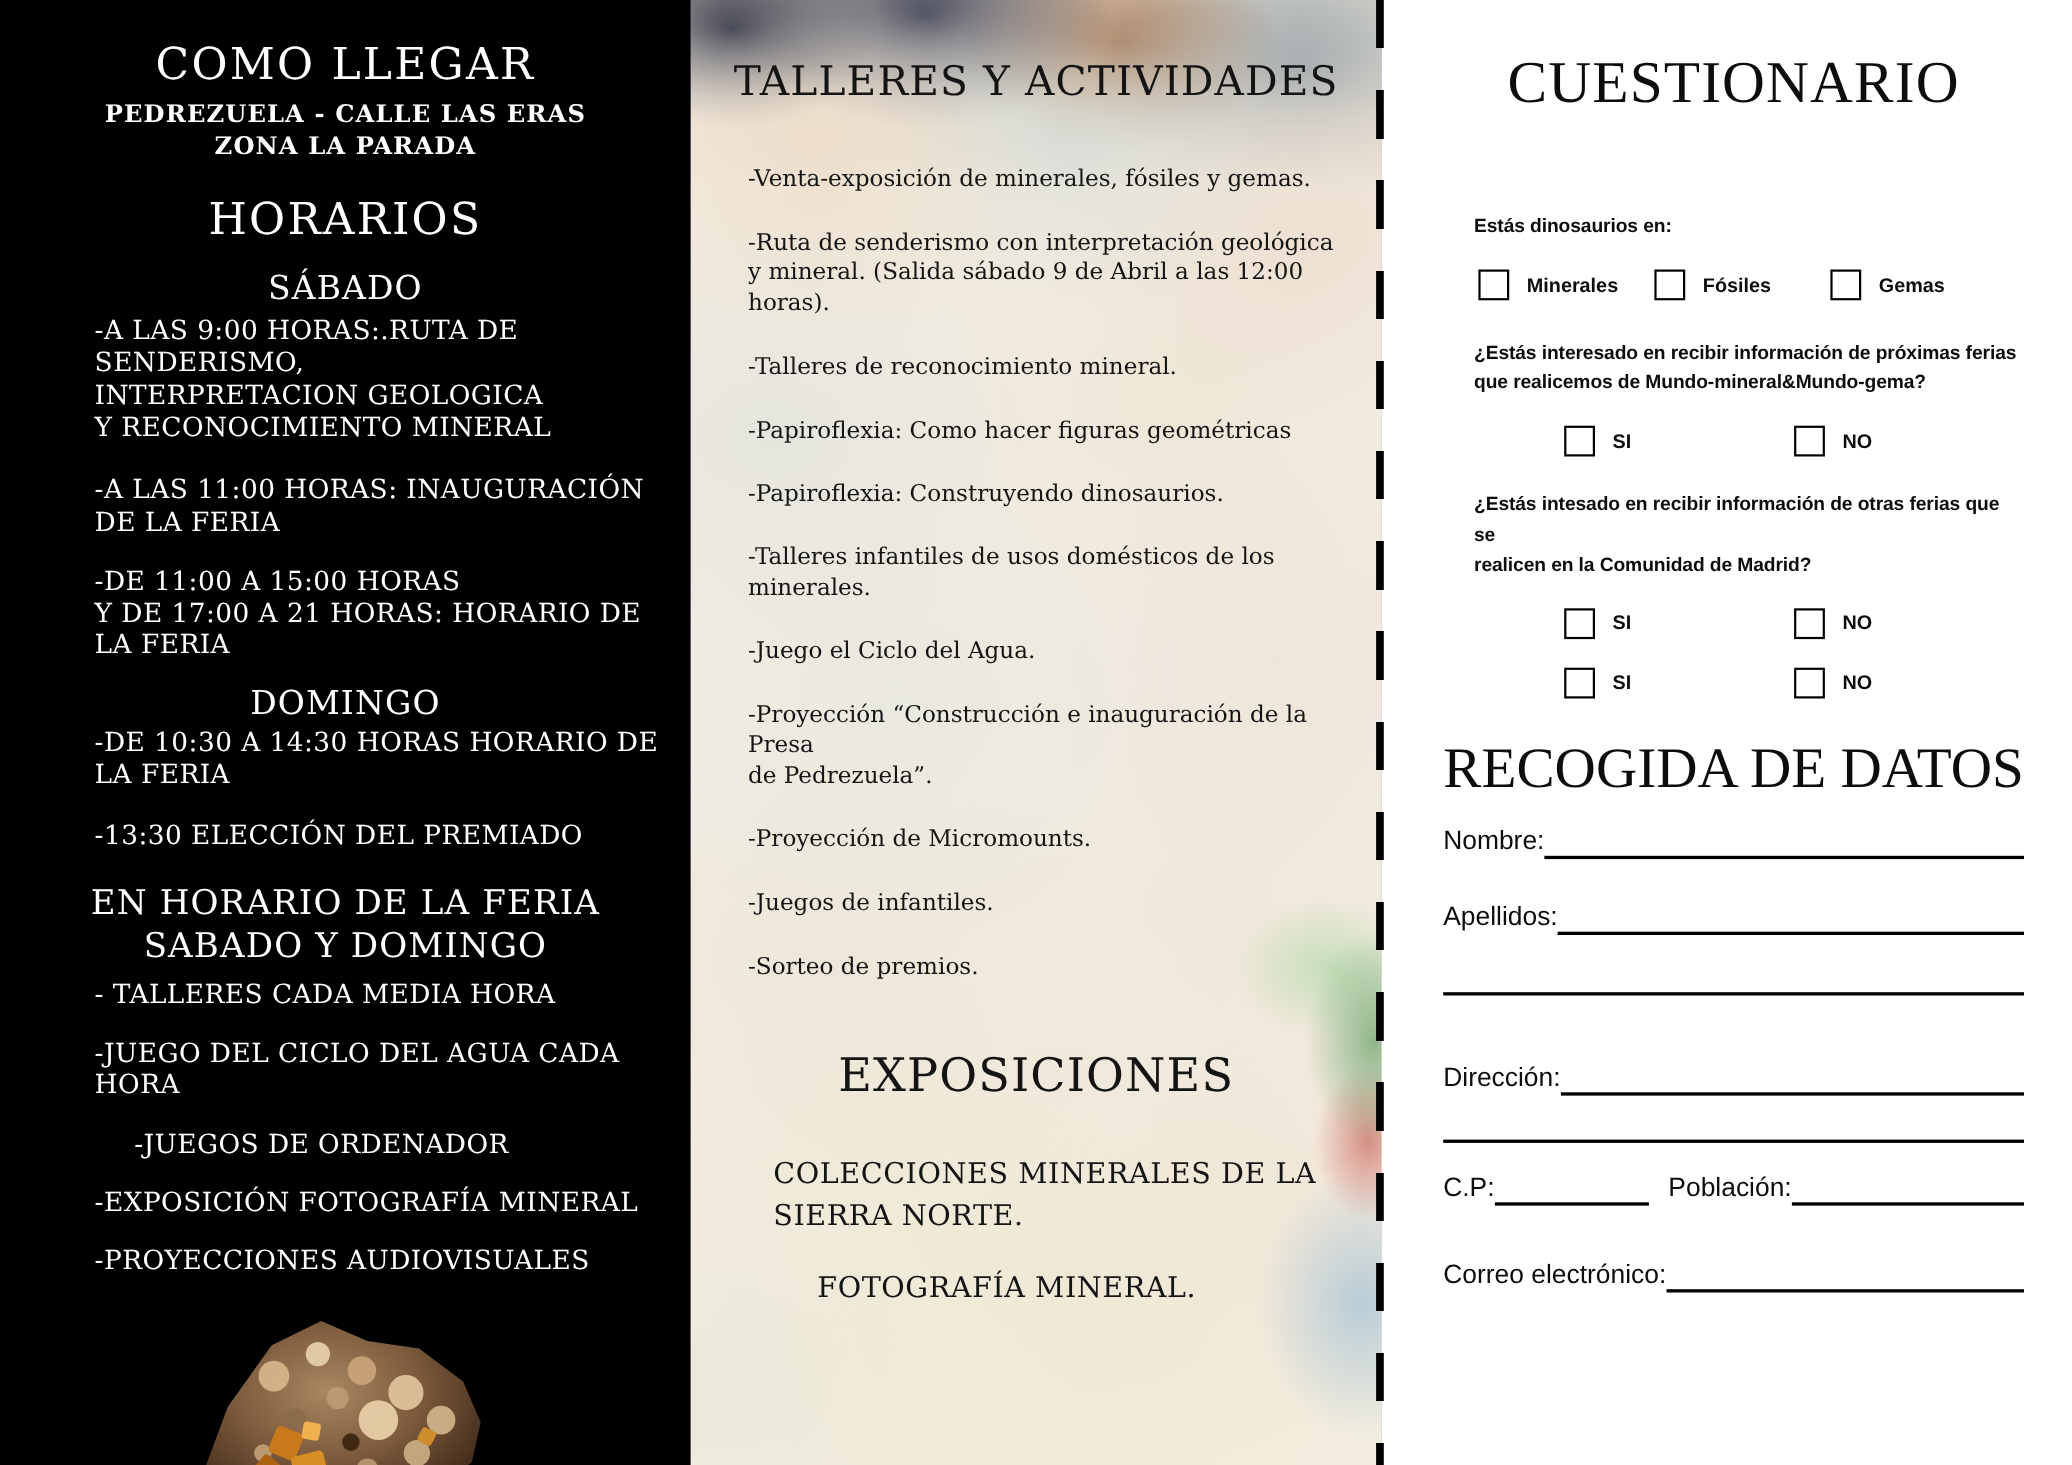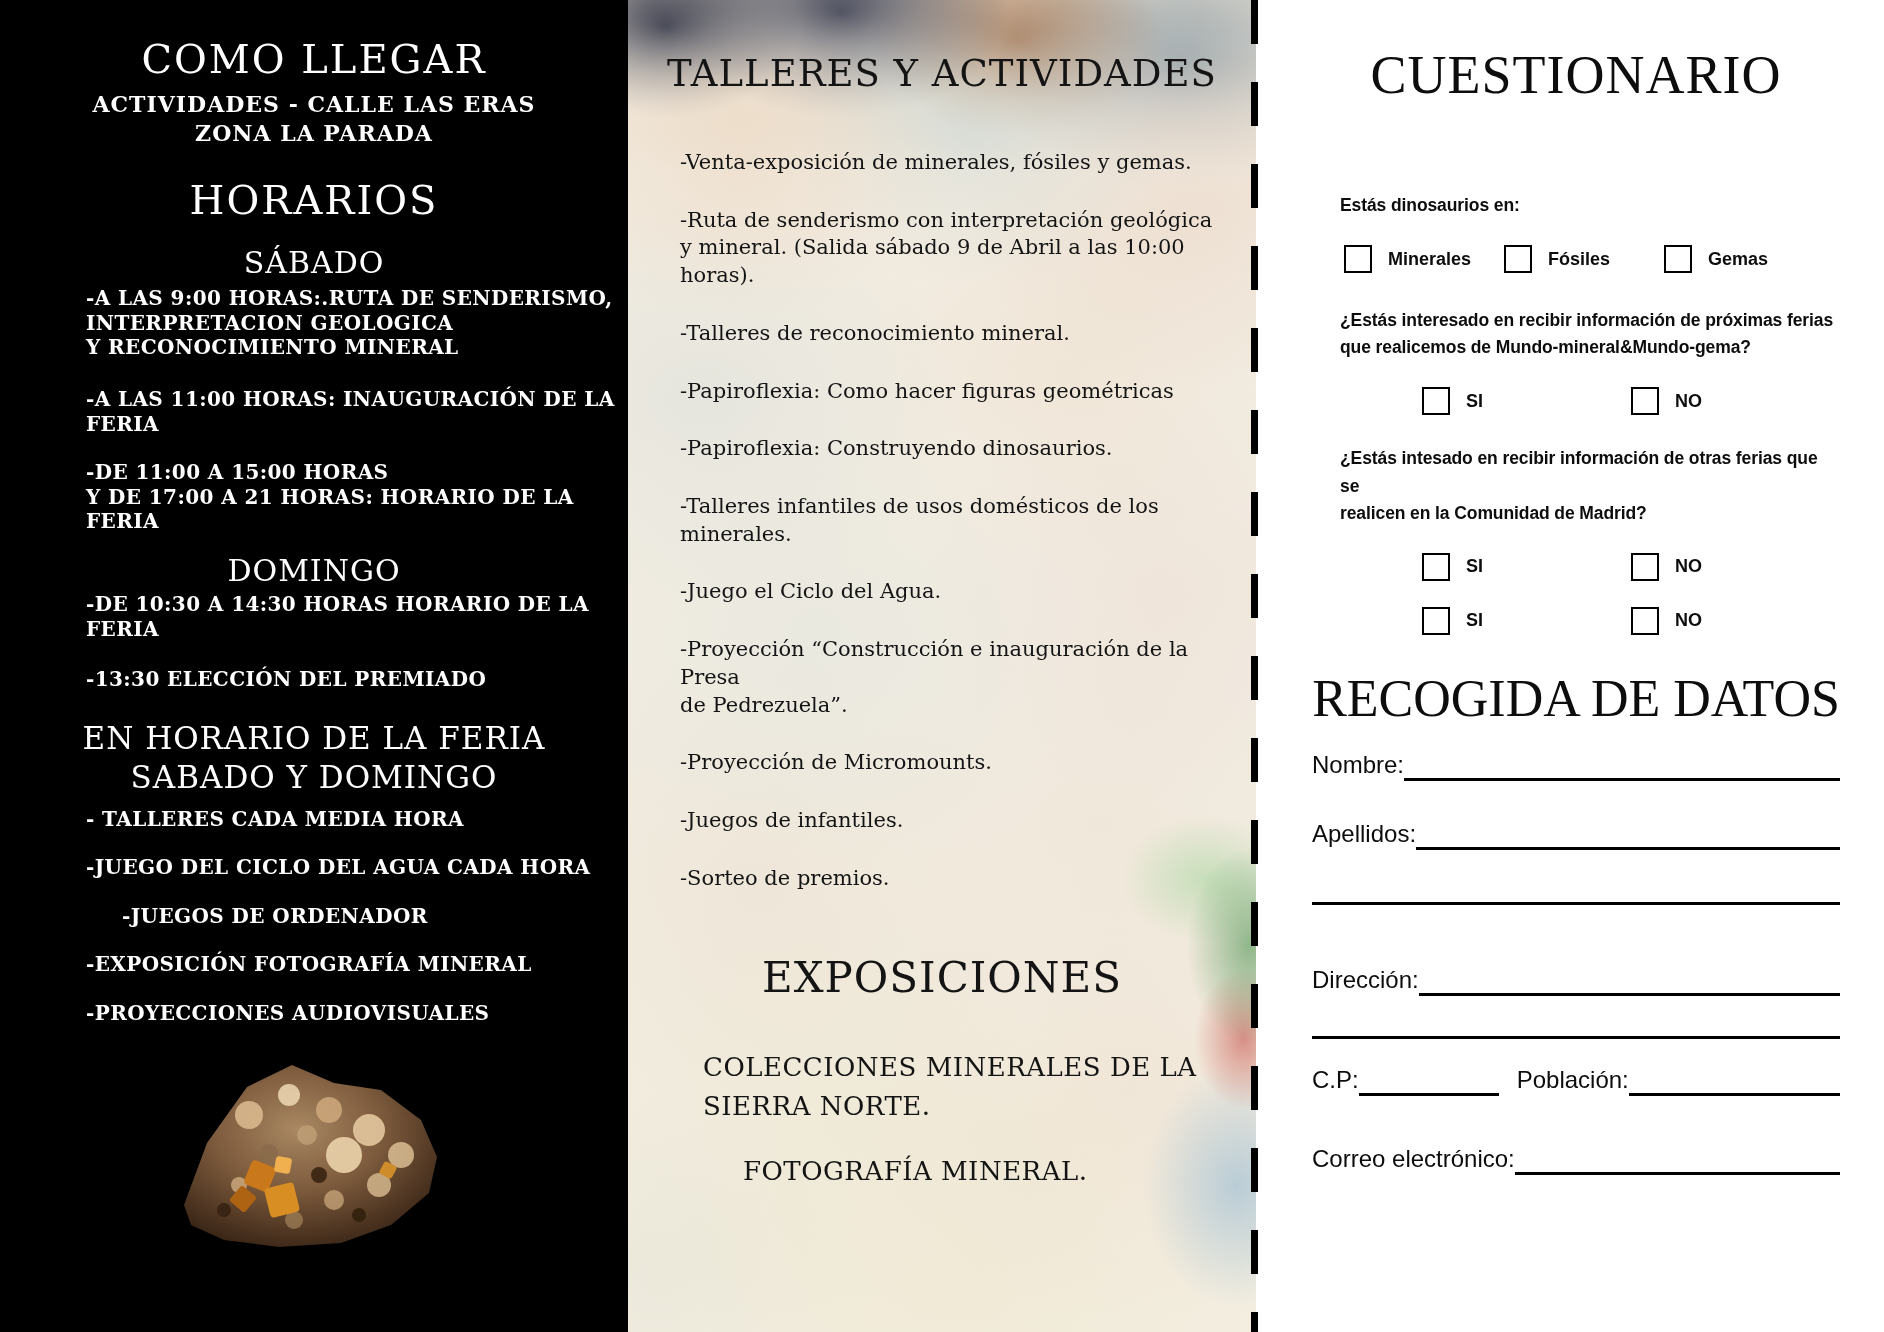--- a/index.html
+++ b/index.html
@@ -47,21 +47,21 @@
       radial-gradient(130px 170px at 97% 89%, rgba(100,160,205,.4), transparent 72%),
       radial-gradient(120px 90px at 92% 66%, rgba(120,200,120,.35), transparent 70%);}
   .mid-content{position:relative;z-index:2;padding-top:52px;}
   
   .pl-center{text-align:center;}
   .pl-title{font-size:40px;letter-spacing:2px;padding-top:36px;}
   .pl-sub{font-size:22px;font-weight:bold;letter-spacing:1px;line-height:1.3;margin-top:8px;}
   .pl-h2{font-size:40px;letter-spacing:2px;margin-top:30px;}
   .pl-h3{font-size:30px;letter-spacing:1px;margin-top:22px;}
   .pl-h4{font-size:31px;letter-spacing:1px;line-height:1.25;margin-top:28px;}
-  .pl-line{font-size:20px;font-weight:bold;line-height:1.22;letter-spacing:.4px;
+  .pl-line{font-size:24px;font-weight:normal;line-height:1.22;letter-spacing:.4px;
            padding-left:86px;padding-right:12px;white-space:pre-line;}
   .photo-wrap{margin-top:10px;text-align:center;}
   
   .pm-title{font-size:37px;letter-spacing:1px;text-align:center;}
   .pm-list{margin-top:54px;padding-left:52px;padding-right:14px;}
   .pm-item{font-size:21px;line-height:1.32;margin-bottom:30px;white-space:pre-line;}
   .pm-expo-title{font-size:42px;letter-spacing:1px;text-align:center;margin-top:60px;}
   .pm-expo{font-size:26px;line-height:1.5;letter-spacing:.5px;padding-left:75px;
            white-space:pre-line;}
   .pm-expo1{margin-top:46px;}
@@ -90,21 +90,21 @@
   .mt36{margin-top:36px;} .mt46{margin-top:46px;} .mt52{margin-top:52px;}
   .mt58{margin-top:58px;} .mt40{margin-top:40px;} .mt24{margin-top:24px;}
 </style>
 </head>
 <body>
 
 <div class="page">
 
   <div class="panel panel-left">
     <div class="pl-title pl-center">COMO LLEGAR</div>
-    <div class="pl-sub pl-center" style="white-space:pre-line;">ACTIVIDADES - CALLE LAS ERAS
+    <div class="pl-sub pl-center" style="white-space:pre-line;">PEDREZUELA - CALLE LAS ERAS
 ZONA LA PARADA</div>
     <div class="pl-h2 pl-center">HORARIOS</div>
 
     <div class="pl-h3 pl-center">SÁBADO</div>
     <div class="pl-line" style="margin-top:6px;">-A LAS 9:00 HORAS:.RUTA DE SENDERISMO,
 INTERPRETACION GEOLOGICA
 Y RECONOCIMIENTO MINERAL</div>
     <div class="pl-line" style="margin-top:28px;">-A LAS 11:00 HORAS: INAUGURACIÓN DE LA FERIA</div>
     <div class="pl-line" style="margin-top:24px;">-DE 11:00 A 15:00 HORAS
 Y DE 17:00 A 21 HORAS: HORARIO DE LA FERIA</div>
@@ -173,21 +173,21 @@
 
   <div class="panel panel-middle">
     <div class="mid-bg"></div>
     <div class="mid-veil"></div>
     <div class="mid-accent"></div>
     <div class="mid-content">
       <div class="pm-title">TALLERES Y ACTIVIDADES</div>
       <div class="pm-list">
         <div class="pm-item">-Venta-exposición de minerales, fósiles y gemas.</div>
         <div class="pm-item">-Ruta de senderismo con interpretación geológica
-y mineral. (Salida sábado 9 de Abril a las 10:00 horas).</div>
+y mineral. (Salida sábado 9 de Abril a las 12:00 horas).</div>
         <div class="pm-item">-Talleres de reconocimiento mineral.</div>
         <div class="pm-item">-Papiroflexia: Como hacer figuras geométricas</div>
         <div class="pm-item">-Papiroflexia: Construyendo dinosaurios.</div>
         <div class="pm-item">-Talleres infantiles de usos domésticos de los minerales.</div>
         <div class="pm-item">-Juego el Ciclo del Agua.</div>
         <div class="pm-item">-Proyección “Construcción e inauguración de la Presa
 de Pedrezuela”.</div>
         <div class="pm-item">-Proyección de Micromounts.</div>
         <div class="pm-item">-Juegos de infantiles.</div>
         <div class="pm-item">-Sorteo de premios.</div>

